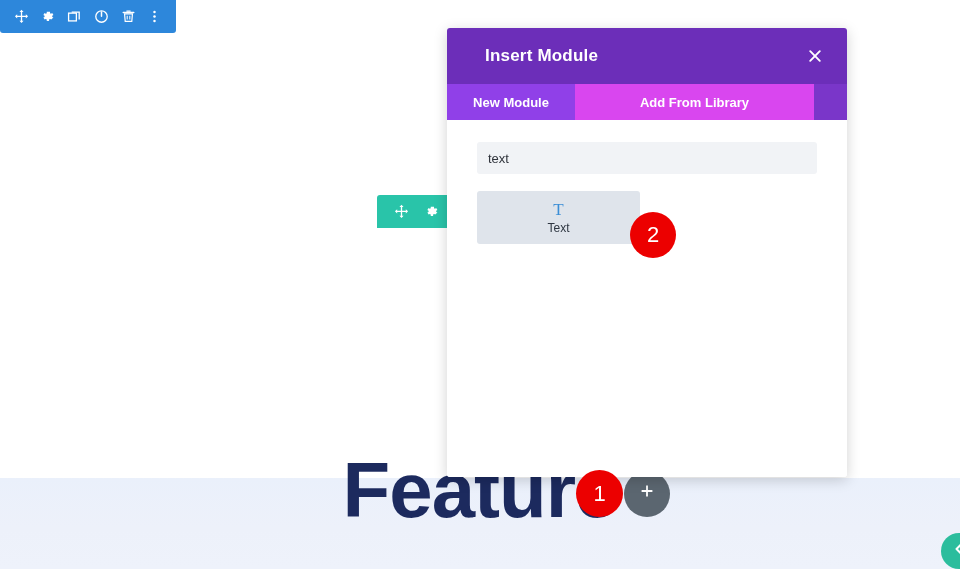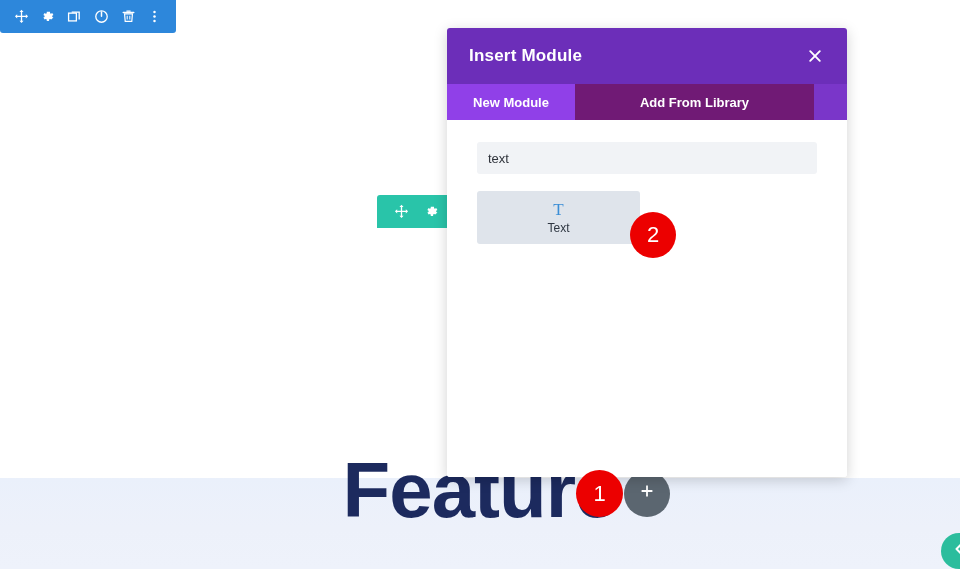--- a/index.html
+++ b/index.html
@@ -147,21 +147,21 @@
     overflow: hidden;
     box-shadow: 0 3px 14px rgba(0,0,0,0.18);
   }
   .modal-header {
     position: relative;
     height: 56px;
     background: #6c2eb9;
     display: flex;
     align-items: center;
     box-sizing: border-box;
-    padding: 0 22px;
+    padding: 0 38px;
   }
   .modal-title {
     color: #ffffff;
     font-size: 17px;
     font-weight: bold;
     letter-spacing: 0.2px;
   }
   .modal-close {
     position: absolute;
     right: 20px;
@@ -189,21 +189,21 @@
     font-weight: bold;
     cursor: pointer;
     box-sizing: border-box;
   }
   .modal-tab.tab-new {
     width: 128px;
     background: #9040e8;
   }
   .modal-tab.tab-library {
     width: 239px;
-    background: #701a75;
+    background: #d946ef;
   }
 
   .modal-body {
     padding: 22px 30px 0 30px;
     box-sizing: border-box;
     background: #ffffff;
     height: 357px;
   }
   .search-field {
     width: 340px;

